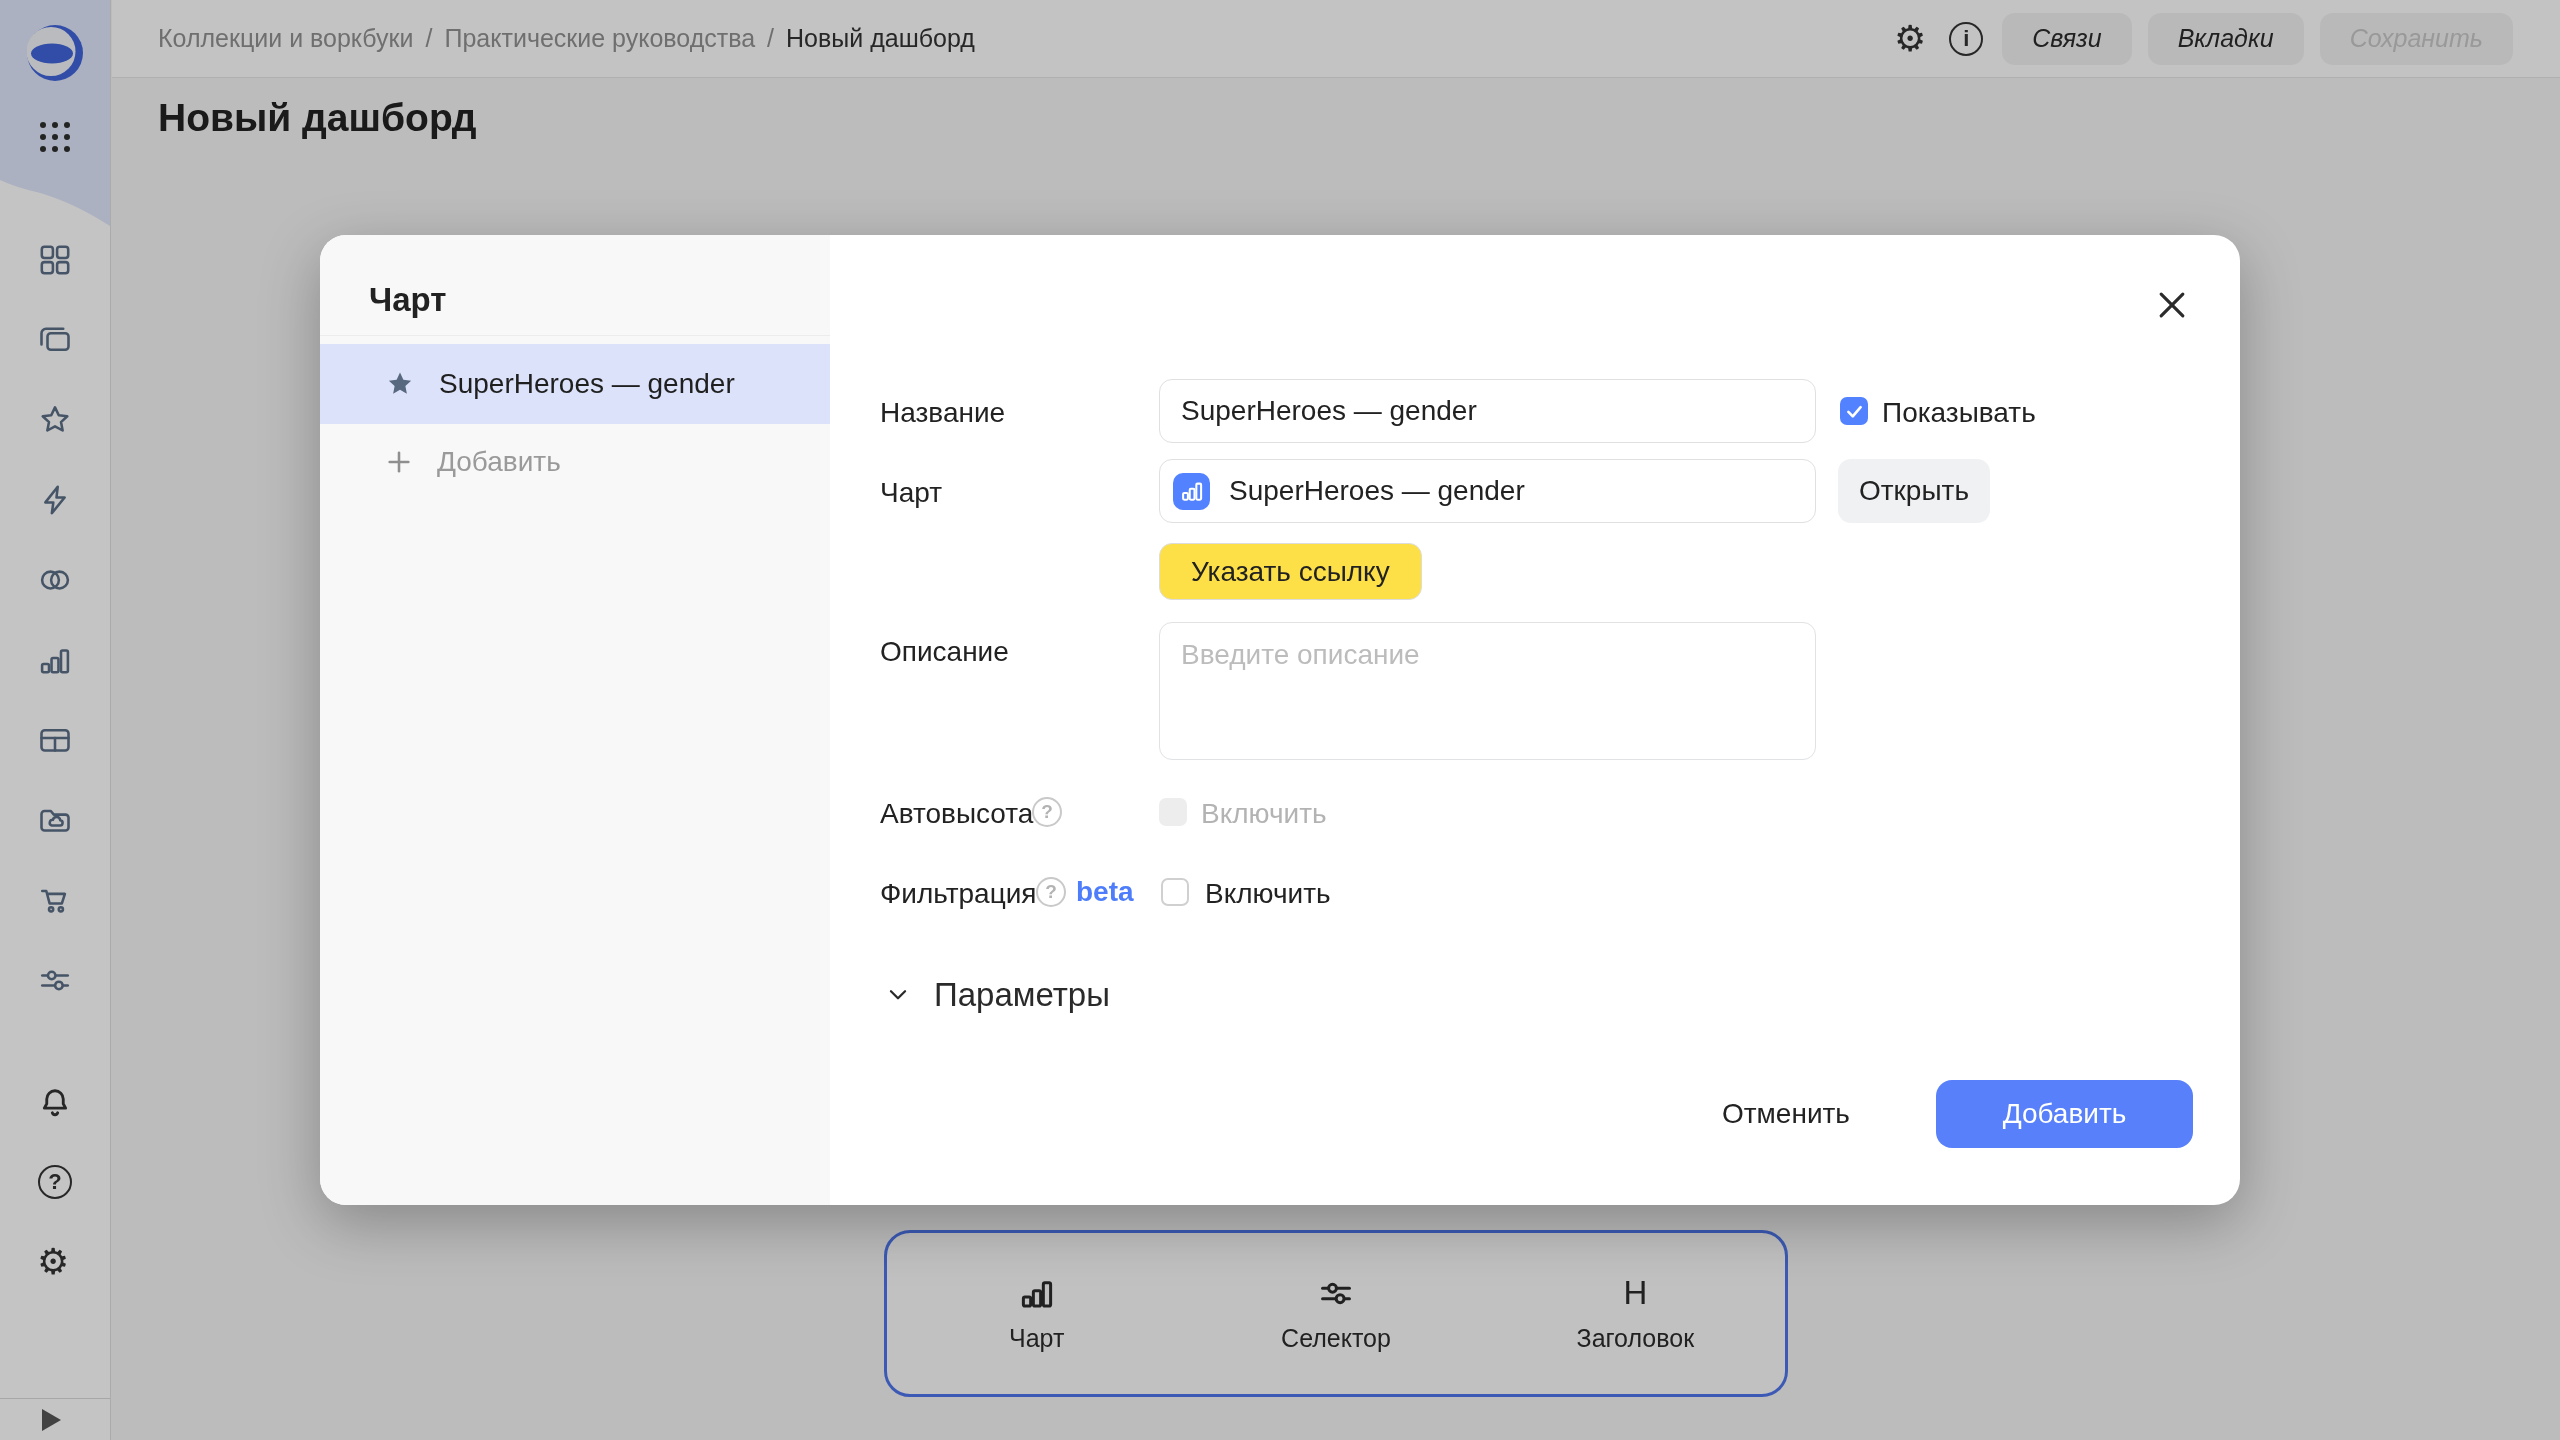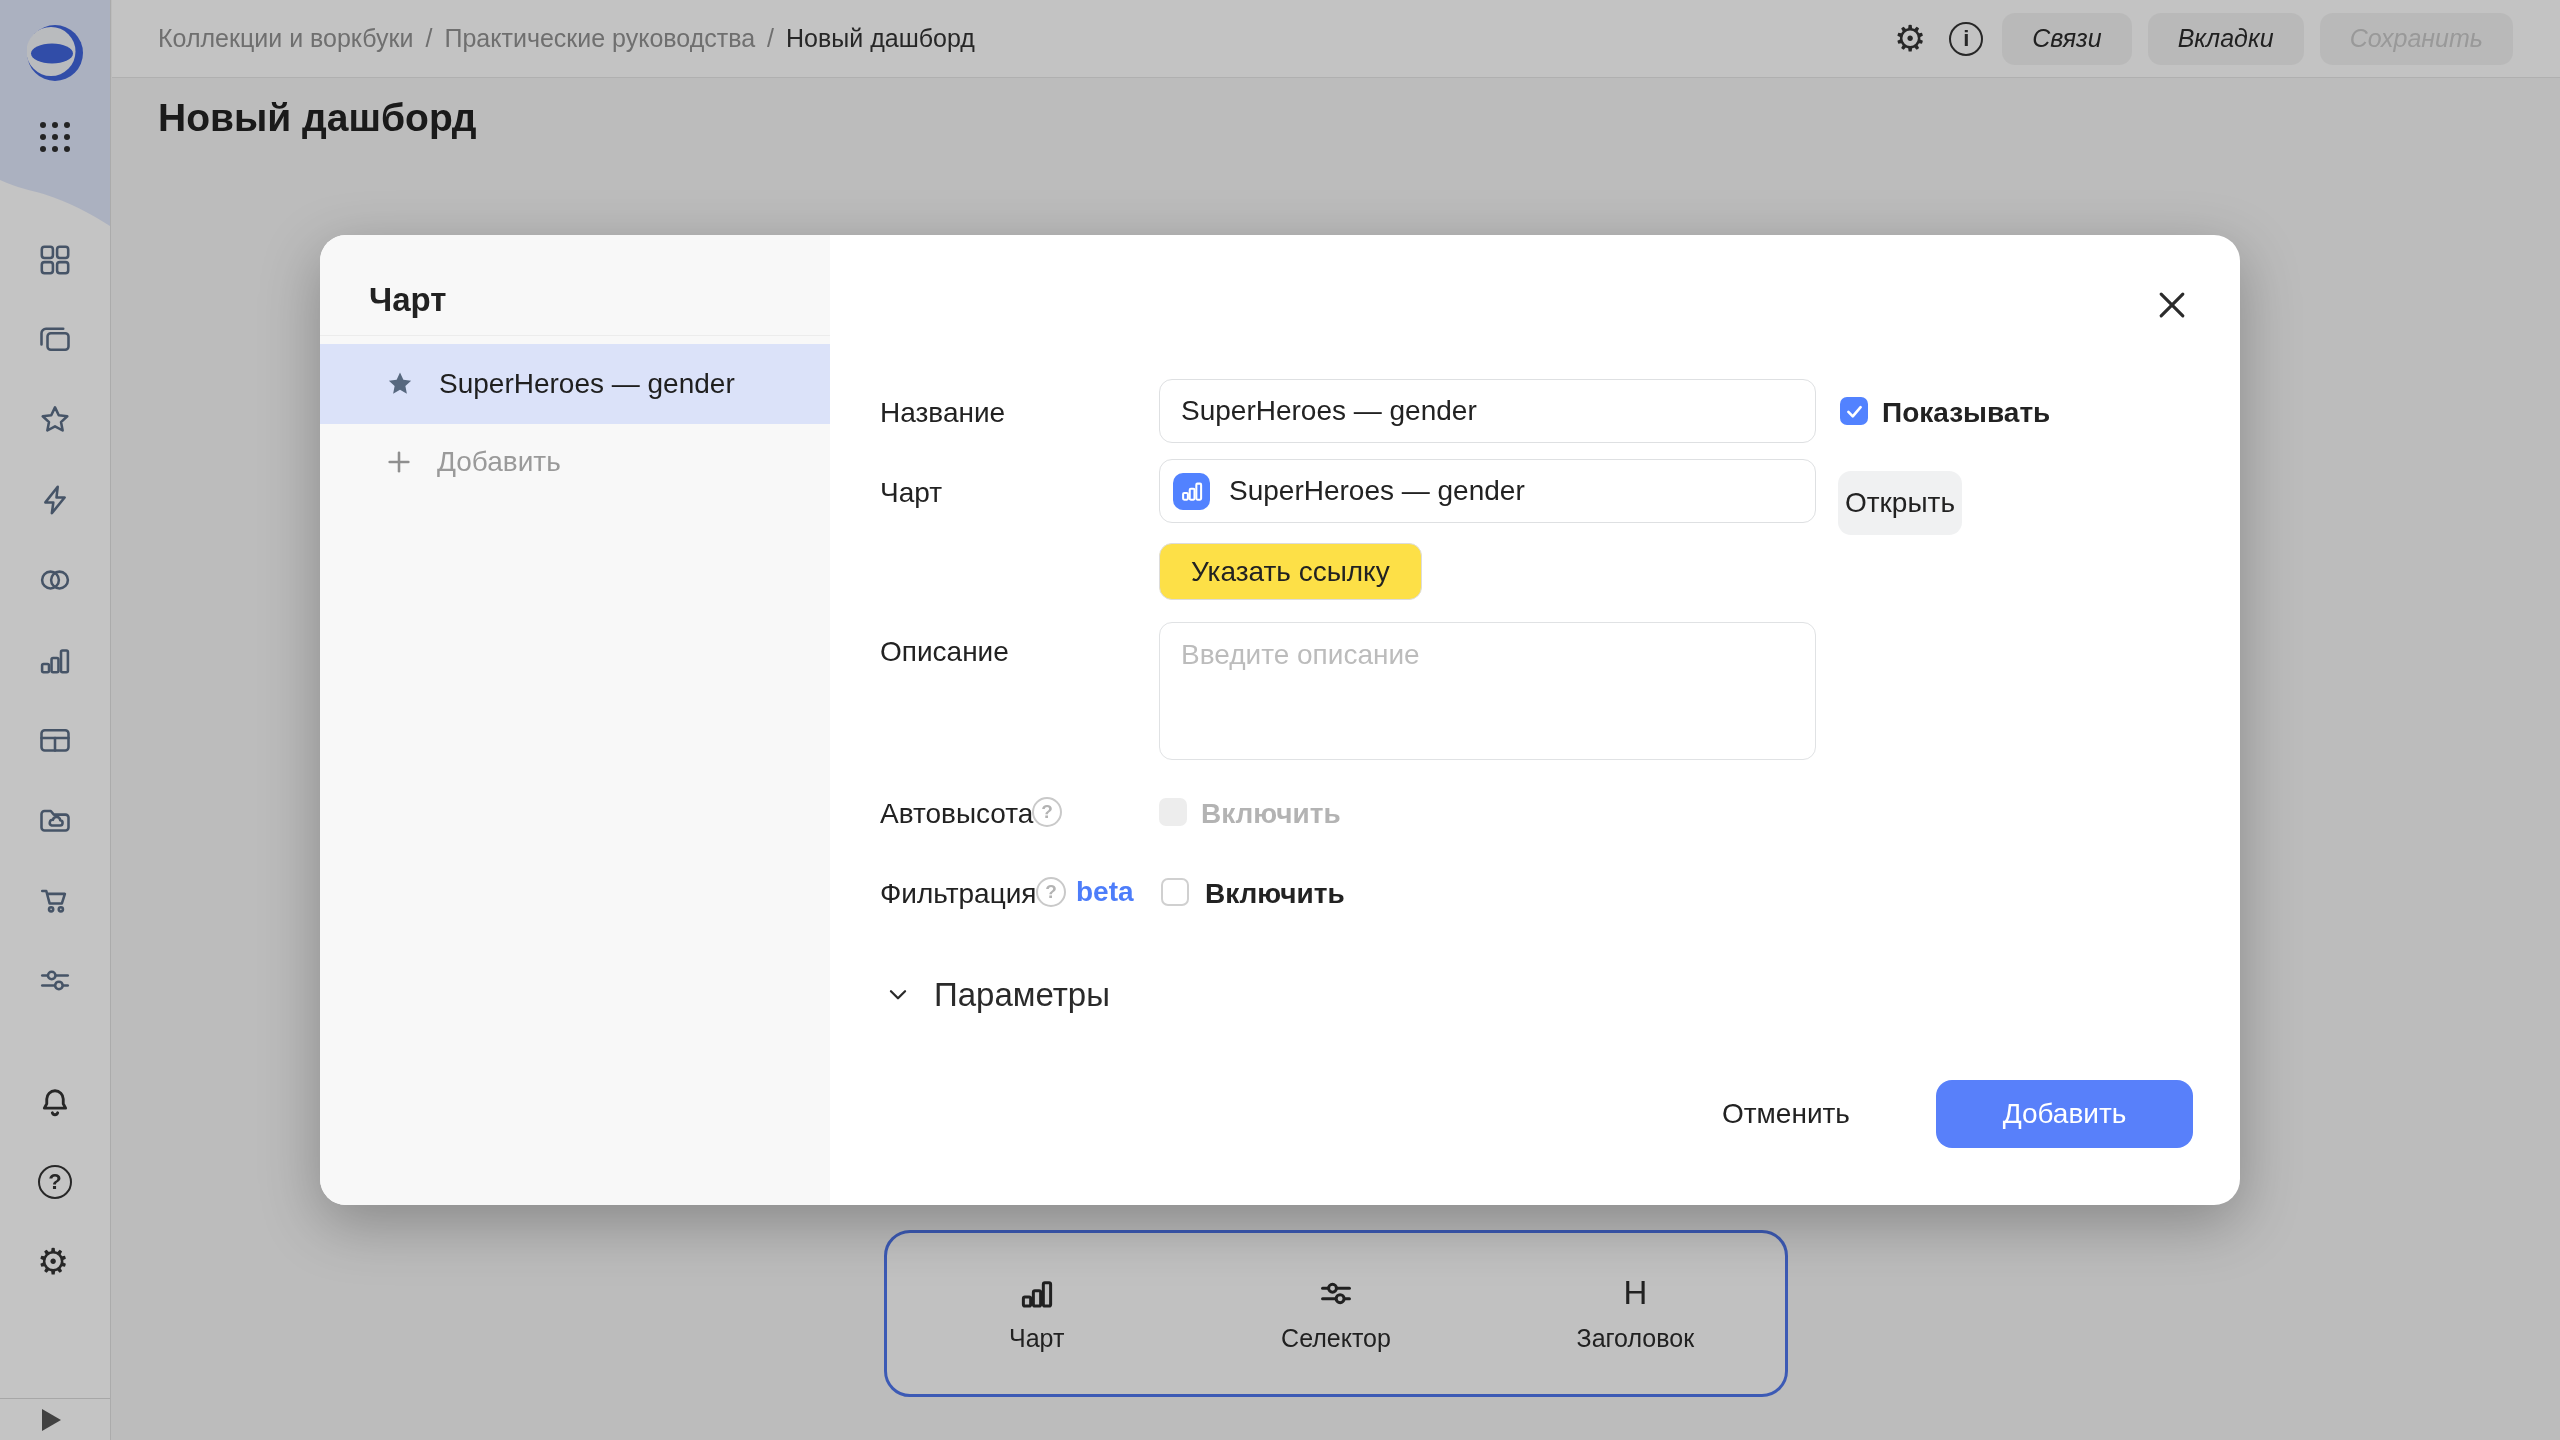--- a/index.html
+++ b/index.html
@@ -92,38 +92,38 @@
     border:1.5px solid #dee0e2; border-radius:13px; background:#fff;
     font-family:inherit; font-size:28px; color:#222; padding:0 21px; outline:none; }
   .chart-field { position:absolute; left:839px; top:224px; width:657px; height:64px;
     border:1.5px solid #dee0e2; border-radius:13px; background:#fff;
     display:flex; align-items:center; gap:19px; padding-left:13px; cursor:pointer; }
   .chart-chip { width:37px; height:37px; border-radius:10px; background:#5282ff;
     display:flex; align-items:center; justify-content:center; }
   .chart-chip svg { width:26px; height:26px; stroke:#fff; fill:none; stroke-width:1.9;
     stroke-linecap:round; stroke-linejoin:round; }
   .chart-field .cf-text { font-size:28px; color:#222; }
-  .btn-open { position:absolute; left:1518px; top:224px; width:124px; height:64px;
-    border:none; border-radius:13px; background:#f0f1f2; font-family:inherit; font-size:28px; color:#222; cursor:pointer;margin-top:12px; }
+  .btn-open { position:absolute; left:1518px; top:224px; width:152px; height:64px;
+    border:none; border-radius:13px; background:#f0f1f2; font-family:inherit; font-size:28px; color:#222; cursor:pointer; }
   .btn-link { position:absolute; left:839px; top:308px; height:57px; padding:0 31px;
     border:1.5px solid #dcdcdc; border-radius:13px; background:#fde047;
     font-family:inherit; font-size:28px; color:#222; cursor:pointer; }
   .f-textarea { position:absolute; left:839px; top:387px; width:657px; height:138px;
     border:1.5px solid #e0e2e4; border-radius:13px; background:#fff; resize:none;
     font-family:inherit; font-size:28px; color:#222; padding:16px 21px; outline:none; }
   .f-textarea::placeholder { color:#bcbcbc; }
   .help-q { position:absolute; width:30px; height:30px; border:2px solid #c9c9c9; border-radius:50%;
     display:flex; align-items:center; justify-content:center;
     font-size:19px; font-weight:700; color:#b3b3b3; cursor:pointer; }
   .beta-badge { position:absolute; left:756px; top:641px; font-size:28px; font-weight:700; color:#4d7dfa; }
   .checkbox { position:absolute; width:28px; height:28px; border-radius:7px; cursor:pointer; }
   .checkbox.checked { background:#5282ff; display:flex; align-items:center; justify-content:center; }
   .checkbox.unchecked { background:#fff; border:2px solid #d0d0d0; }
   .checkbox.disabled { background:#ededed; cursor:default; }
-  .cb-label { position:absolute; font-size:28px; color:#222;font-weight:bold; }
+  .cb-label { position:absolute; font-size:28px; color:#222; }
   .cb-label.muted { color:#b3b3b3; }
   .params-header { position:absolute; left:565px; top:741px; display:flex; align-items:center; gap:23px; cursor:pointer; }
   .params-header .chev { width:26px; height:26px; }
   .params-header .ptext { font-size:33px; font-weight:500; color:#2a2a2a; }
   .btn-cancel { position:absolute; left:1400px; top:845px; width:132px; height:68px;
     background:transparent; border:none; font-family:inherit; font-size:28px; color:#222; cursor:pointer; }
   .btn-submit { position:absolute; left:1616px; top:845px; width:257px; height:68px;
     border:none; border-radius:16px; background:#5880fa; font-family:inherit;
     font-size:28px; color:#fff; cursor:pointer; }
 </style>

